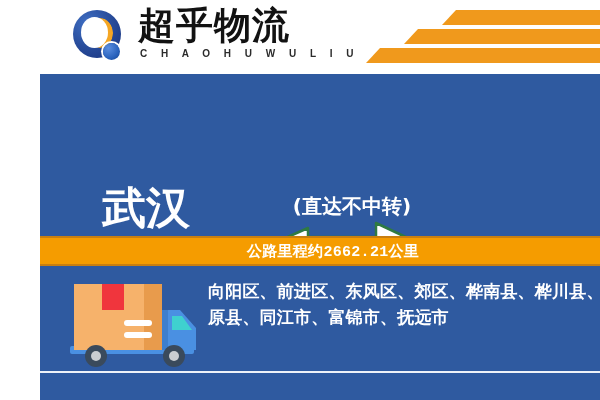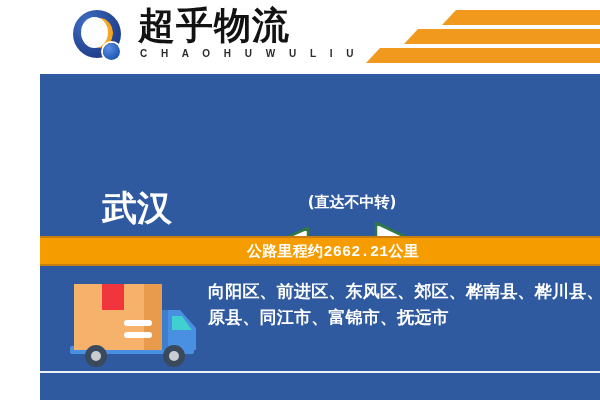--- a/index.html
+++ b/index.html
@@ -110,36 +110,36 @@
   .banner {
     position: absolute;
     left: 0; top: 74px;
     width: 600px; height: 160px;
     background: #2f5aa0;
   }
   .city {
     position: absolute;
     top: 108px;
     font-family: "DejaVu Sans", "Liberation Sans", sans-serif;
-    font-size: 35px;
+    font-size: 44px;
     font-weight: bold;
     color: #ffffff;
     line-height: 52px;
     white-space: nowrap;
   }
   .city.origin { left: 62px; }
   .city.dest   { left: 368px; }
 
   .route-note-top {
     position: absolute;
     left: 247px; top: 119px;
     width: 130px;
     text-align: center;
     font-family: "DejaVu Sans", "Liberation Sans", sans-serif;
-    font-size: 15px;
+    font-size: 20px;
     font-weight: bold;
     color: #ffffff;
     white-space: nowrap;
   }
   .route-note-bottom {
     position: absolute;
     left: 247px; top: 188px;
     width: 130px;
     text-align: center;
     font-family: "DejaVu Sans", "Liberation Sans", sans-serif;

